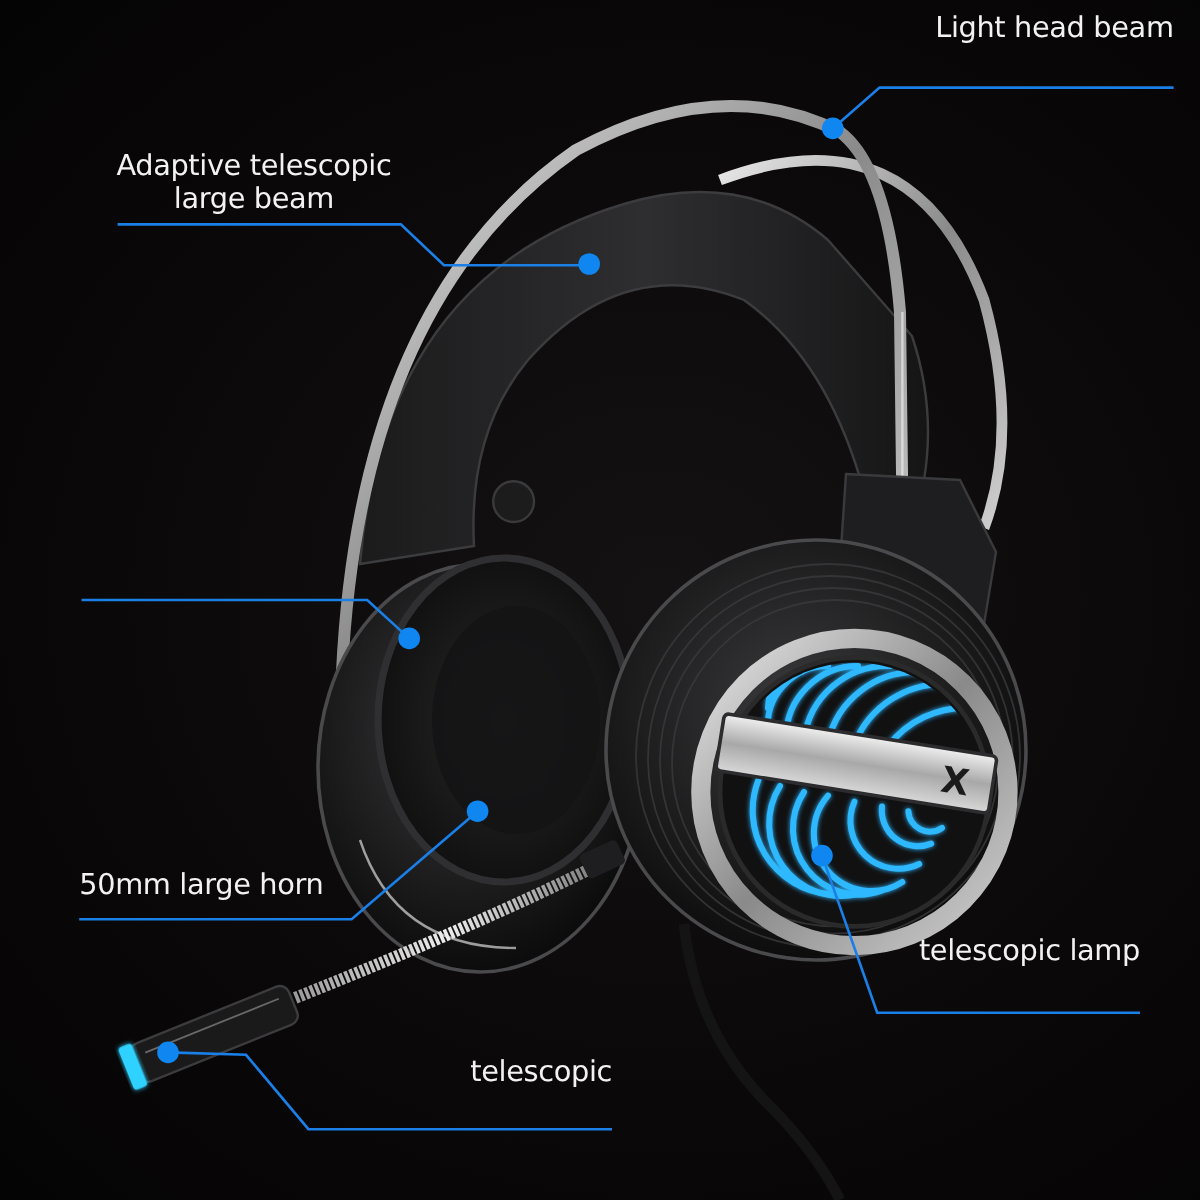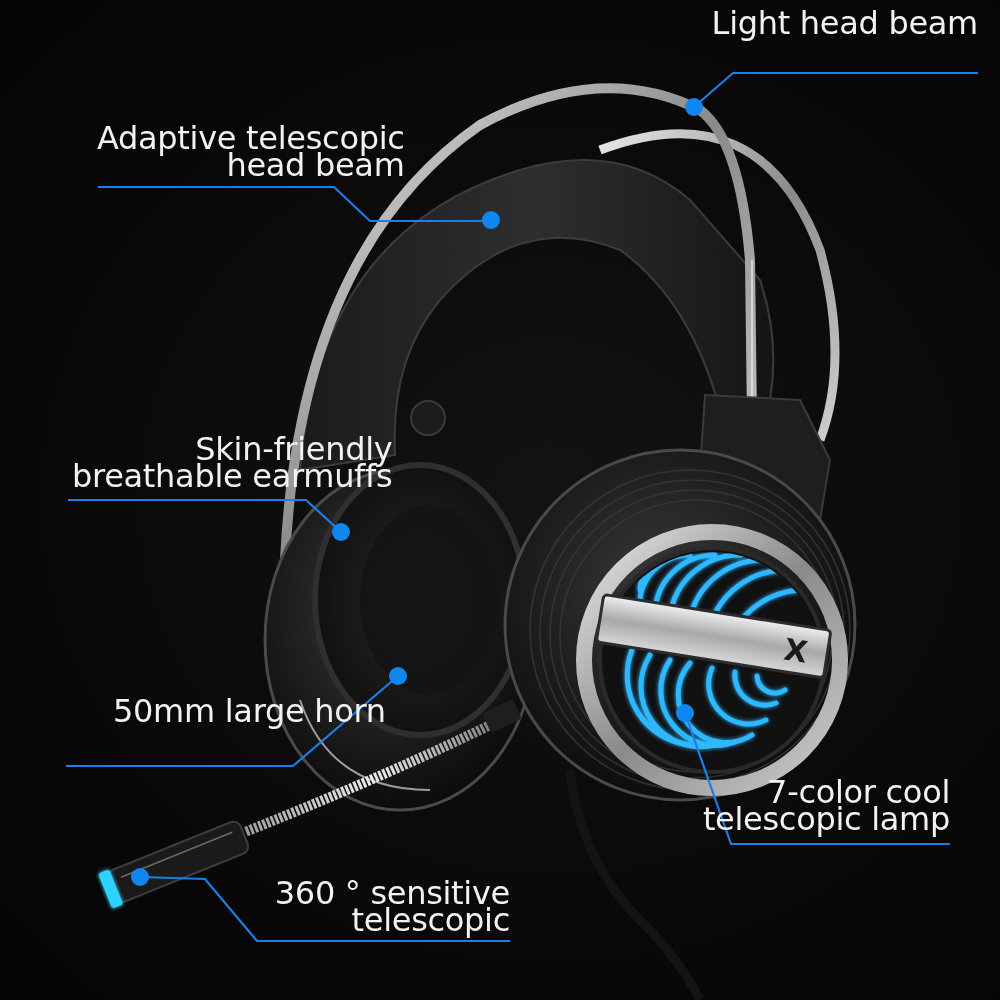--- a/index.html
+++ b/index.html
@@ -7,28 +7,28 @@
     position: relative;
     width: 1000px; height: 1000px;
     background: radial-gradient(ellipse at 55% 50%, #141213 0%, #0a0809 60%, #050404 100%);
     overflow: hidden;
     font-family: "DejaVu Sans", "Liberation Sans", sans-serif;
   }
   #art { position: absolute; left: 0; top: 0; width: 1000px; height: 1000px; }
   .label {
     position: absolute;
     color: #f2f2f2;
-    font-size: 32px;
+    font-size: 24px;
     line-height: 27px;
     letter-spacing: -0.3px;
     white-space: nowrap;
   }
   .label .ln { display: block; }
   .label.right { text-align: right; }
-  .label.left { text-align: right; }
+  .label.left { text-align: center; }
 </style>
 </head>
 <body>
 
 <div id="stage">
 
   <svg id="art" viewBox="0 0 1000 1000" xmlns="http://www.w3.org/2000/svg">
     <defs>
       <linearGradient id="metalG" x1="0" y1="0" x2="1" y2="1">
         <stop offset="0" stop-color="#e8e8e8"></stop>
@@ -145,30 +145,24 @@
         <polyline points="140,877 205,879 257,941 510,941" fill="none" stroke="#1a7fe6" stroke-width="2.2"></polyline>
         <circle cx="140" cy="877" r="9" fill="#0f86f0"></circle>
       </g>
   </svg>
 
   <div class="label right" style="right:22px; top:10px;">
     <span class="ln">Light head beam</span>
   </div>
   <div class="label left" style="left:97px; top:125px;">
     <span class="ln">Adaptive telescopic</span>
-    <span class="ln">head beam</span>
+    <span class="ln">large beam</span>
   </div>
-  <div class="label left" style="left:72px; top:436px;">
-    <span class="ln">Skin-friendly</span>
-    <span class="ln">breathable earmuffs</span>
-  </div>
-  <div class="label left" style="left:66px; top:698px;margin-left:47px;">
+  <div class="label left" style="left:66px; top:724px;">
     <span class="ln">50mm large horn</span>
   </div>
   <div class="label right" style="right:50px; top:779px;">
-    <span class="ln">7-color cool</span>
     <span class="ln">telescopic lamp</span>
   </div>
   <div class="label right" style="right:490px; top:880px;">
-    <span class="ln">360 ° sensitive</span>
     <span class="ln">telescopic</span>
   </div>
 </div>
 
 </body></html>

